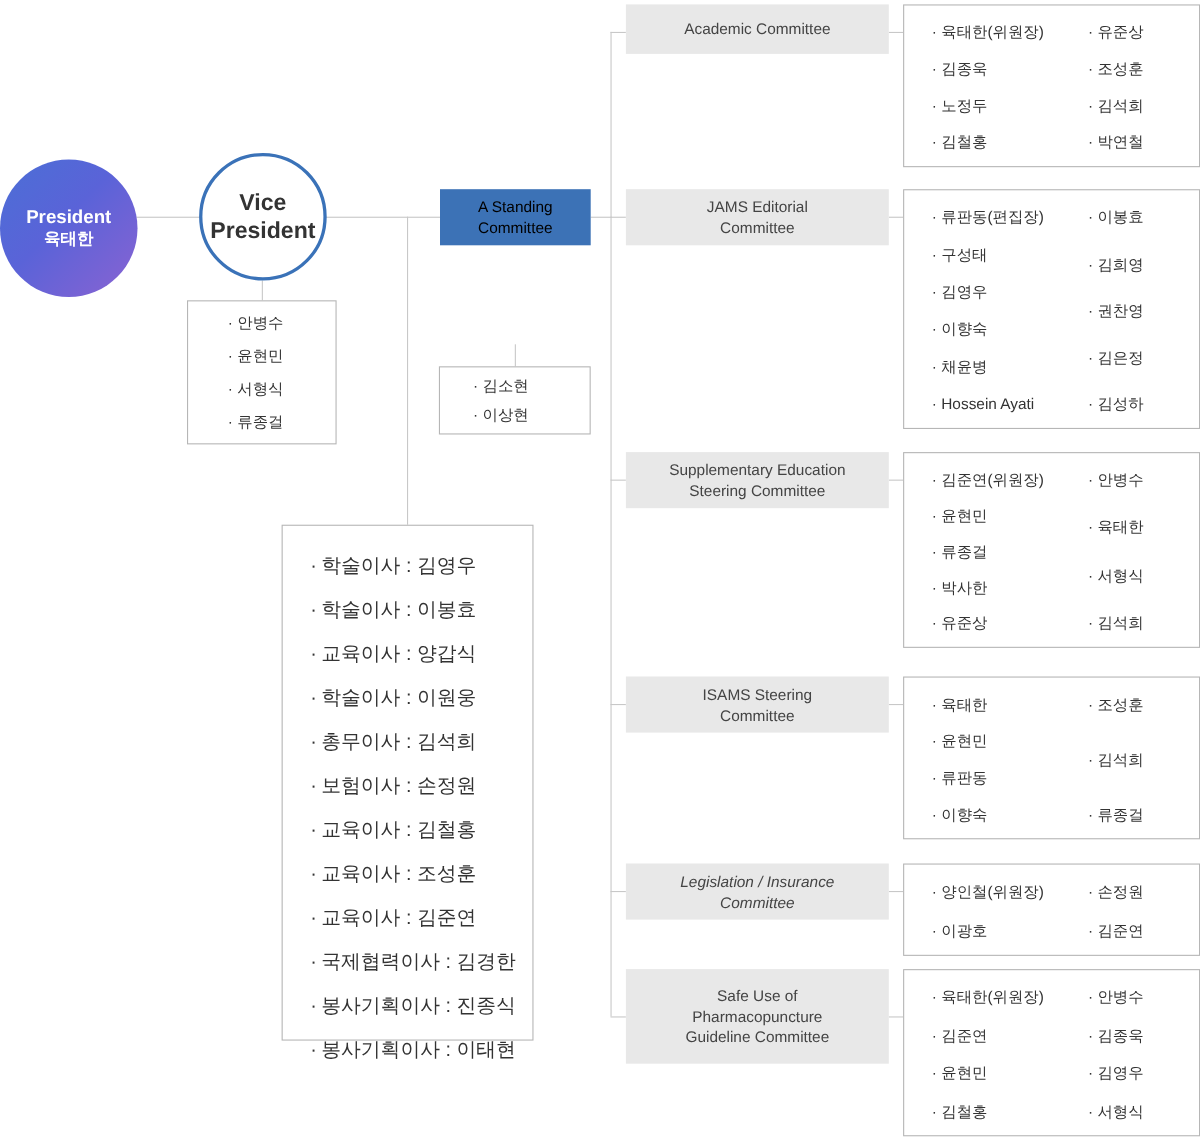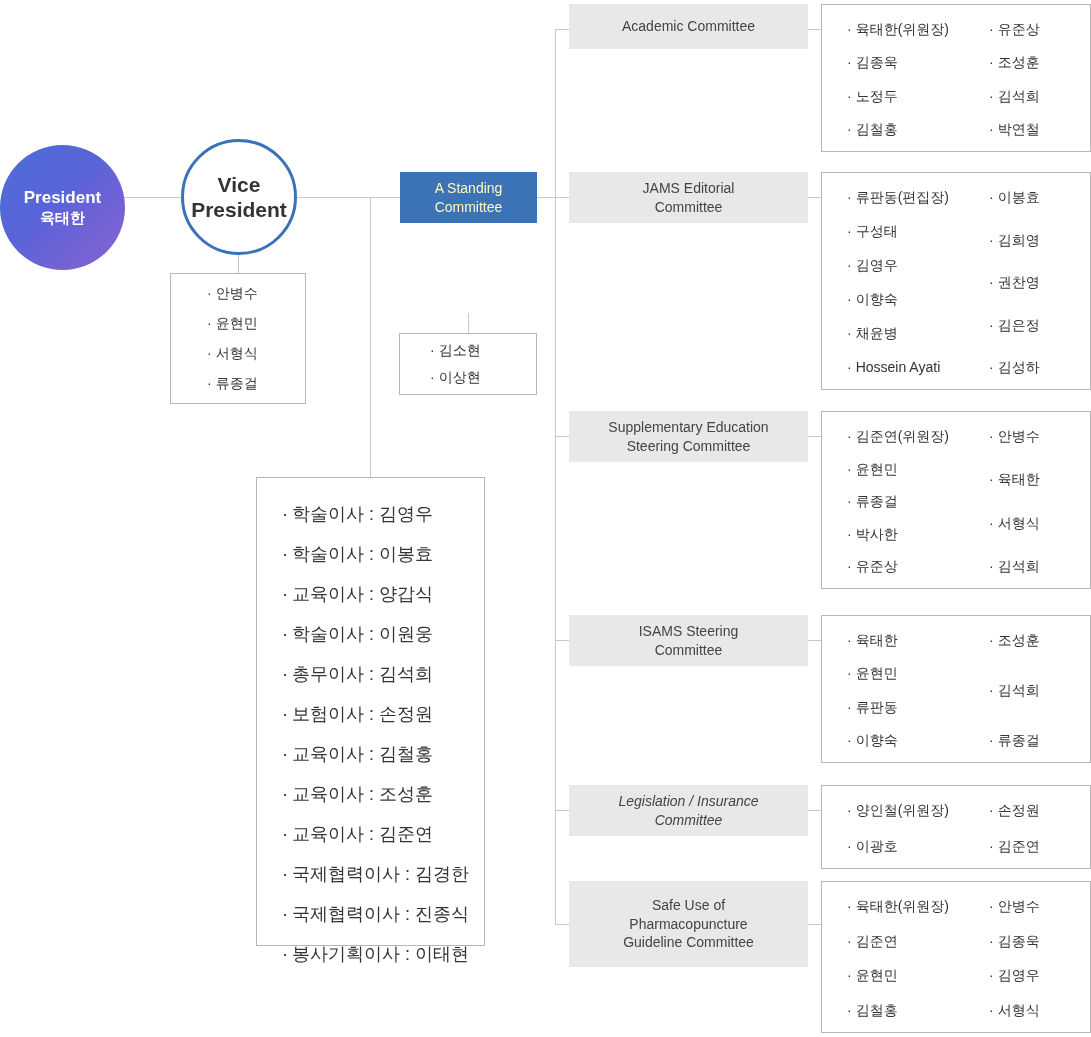--- a/index.html
+++ b/index.html
@@ -65,21 +65,21 @@
     line-height: 1.2;
     box-sizing: border-box;
   }
   .circle-vp .l1,
   .circle-vp .l2 { font-size: 21px; font-weight: bold; }
 
   
   .blue-box {
     position: absolute;
     background: #3c72b6;
-    color: #fef9c3;
+    color: #000000;
     display: flex;
     align-items: center;
     justify-content: center;
     text-align: center;
     font-size: 14px;
     line-height: 1.3;
     box-sizing: border-box;
   }
 
   
@@ -225,21 +225,21 @@
         <div class="item">학술이사 : 김영우</div>
         <div class="item">학술이사 : 이봉효</div>
         <div class="item">교육이사 : 양갑식</div>
         <div class="item">학술이사 : 이원웅</div>
         <div class="item">총무이사 : 김석희</div>
         <div class="item">보험이사 : 손정원</div>
         <div class="item">교육이사 : 김철홍</div>
         <div class="item">교육이사 : 조성훈</div>
         <div class="item">교육이사 : 김준연</div>
         <div class="item">국제협력이사 : 김경한</div>
-        <div class="item">국제협력이사 : 진종식</div>
+        <div class="item">봉사기획이사 : 진종식</div>
         <div class="item">봉사기획이사 : 이태현</div>
       </div>
     </div>
   </div>
 
   <div class="gray-label" style="left:569px; top:4px; width:239px; height:45px;">
     <div>
       <div>Academic Committee</div>
     </div>
   </div>

